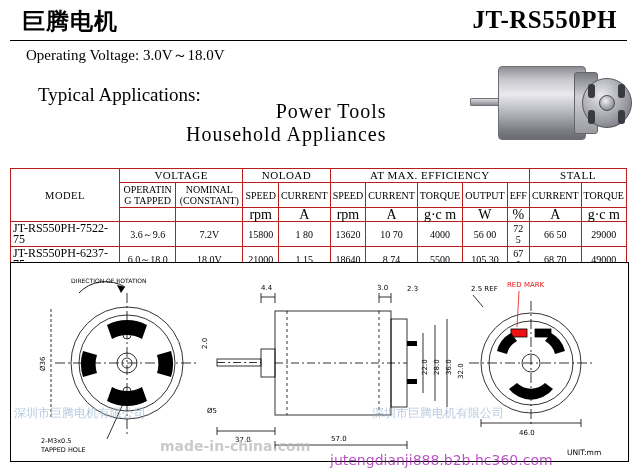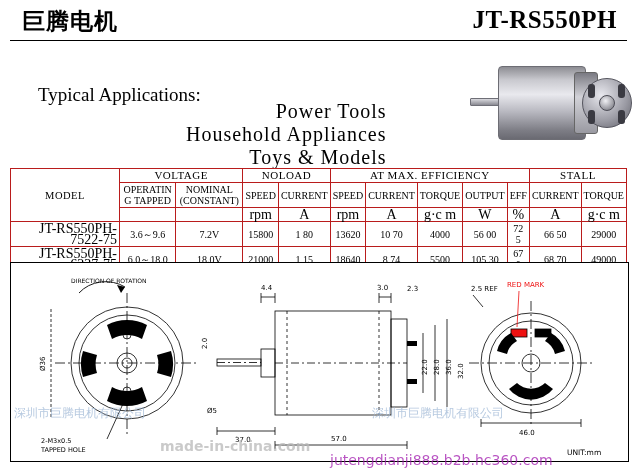--- a/index.html
+++ b/index.html
@@ -91,21 +91,21 @@
   }
   table.spec td,table.spec th{
     border:1px solid #b91c1c;
     padding:1px 2px;
     font-weight:normal;
     line-height:11px;
   }
   table.spec .grouphdr{font-size:11px;letter-spacing:0.5px;}
   table.spec .modelcol{width:104px;font-size:10.5px;}
   table.spec .unit{font-size:14px;}
-  table.spec td.model{text-align:right;font-size:14px;}
+  table.spec td.model{text-align:left;font-size:12px;}
 
   
   .drawbox{
     position:absolute;left:10px;top:262px;width:617px;height:198px;
     border:1px solid #000;
     background:#fff;
   }
   .draw-svg{position:absolute;left:0;top:0;}
 
   .watermark{
@@ -124,25 +124,25 @@
 </style>
 </head>
 <body>
 
 <div class="sheet">
 
   <div class="brand">巨腾电机</div>
   <div class="partno">JT-RS550PH</div>
   <div class="hrule"></div>
 
+  <div class="voltline">Operating Voltage: 3.0V～18.0V</div>
   <div class="applabel">Typical Applications:</div>
   <div class="apps">
     <div>Power Tools</div>
     <div>Household Appliances</div>
-    <div>Toys &amp; Models</div>
   </div>
 
   <div class="photo">
     <div class="shaft"></div>
     <div class="motor-body"></div>
     <div class="motor-cap"></div>
     <div class="motor-face"></div>
     <div class="motor-hub"></div>
     <div class="vent" style="left:118px;top:32px;"></div>
     <div class="vent" style="left:118px;top:58px;"></div>

